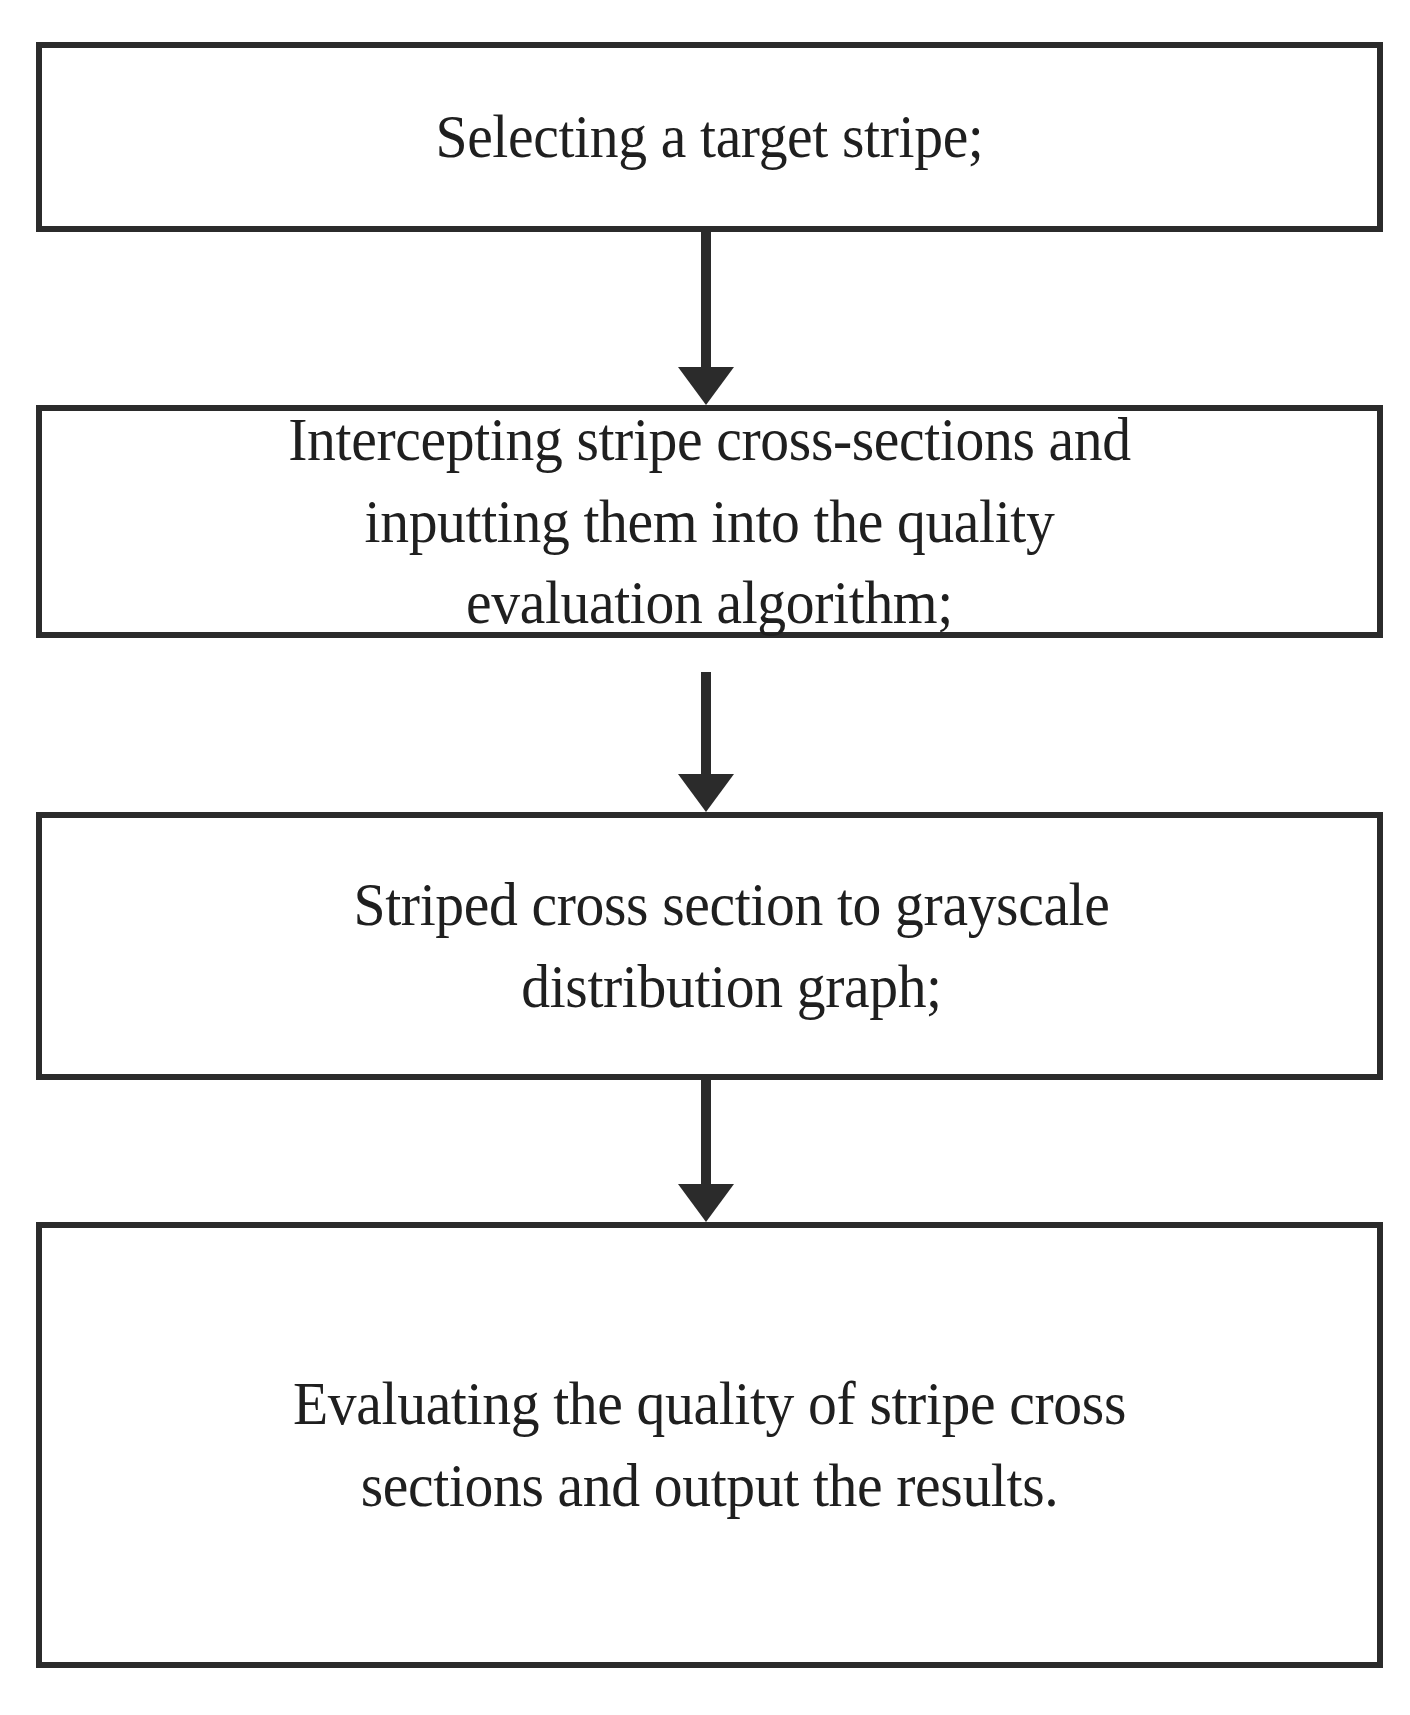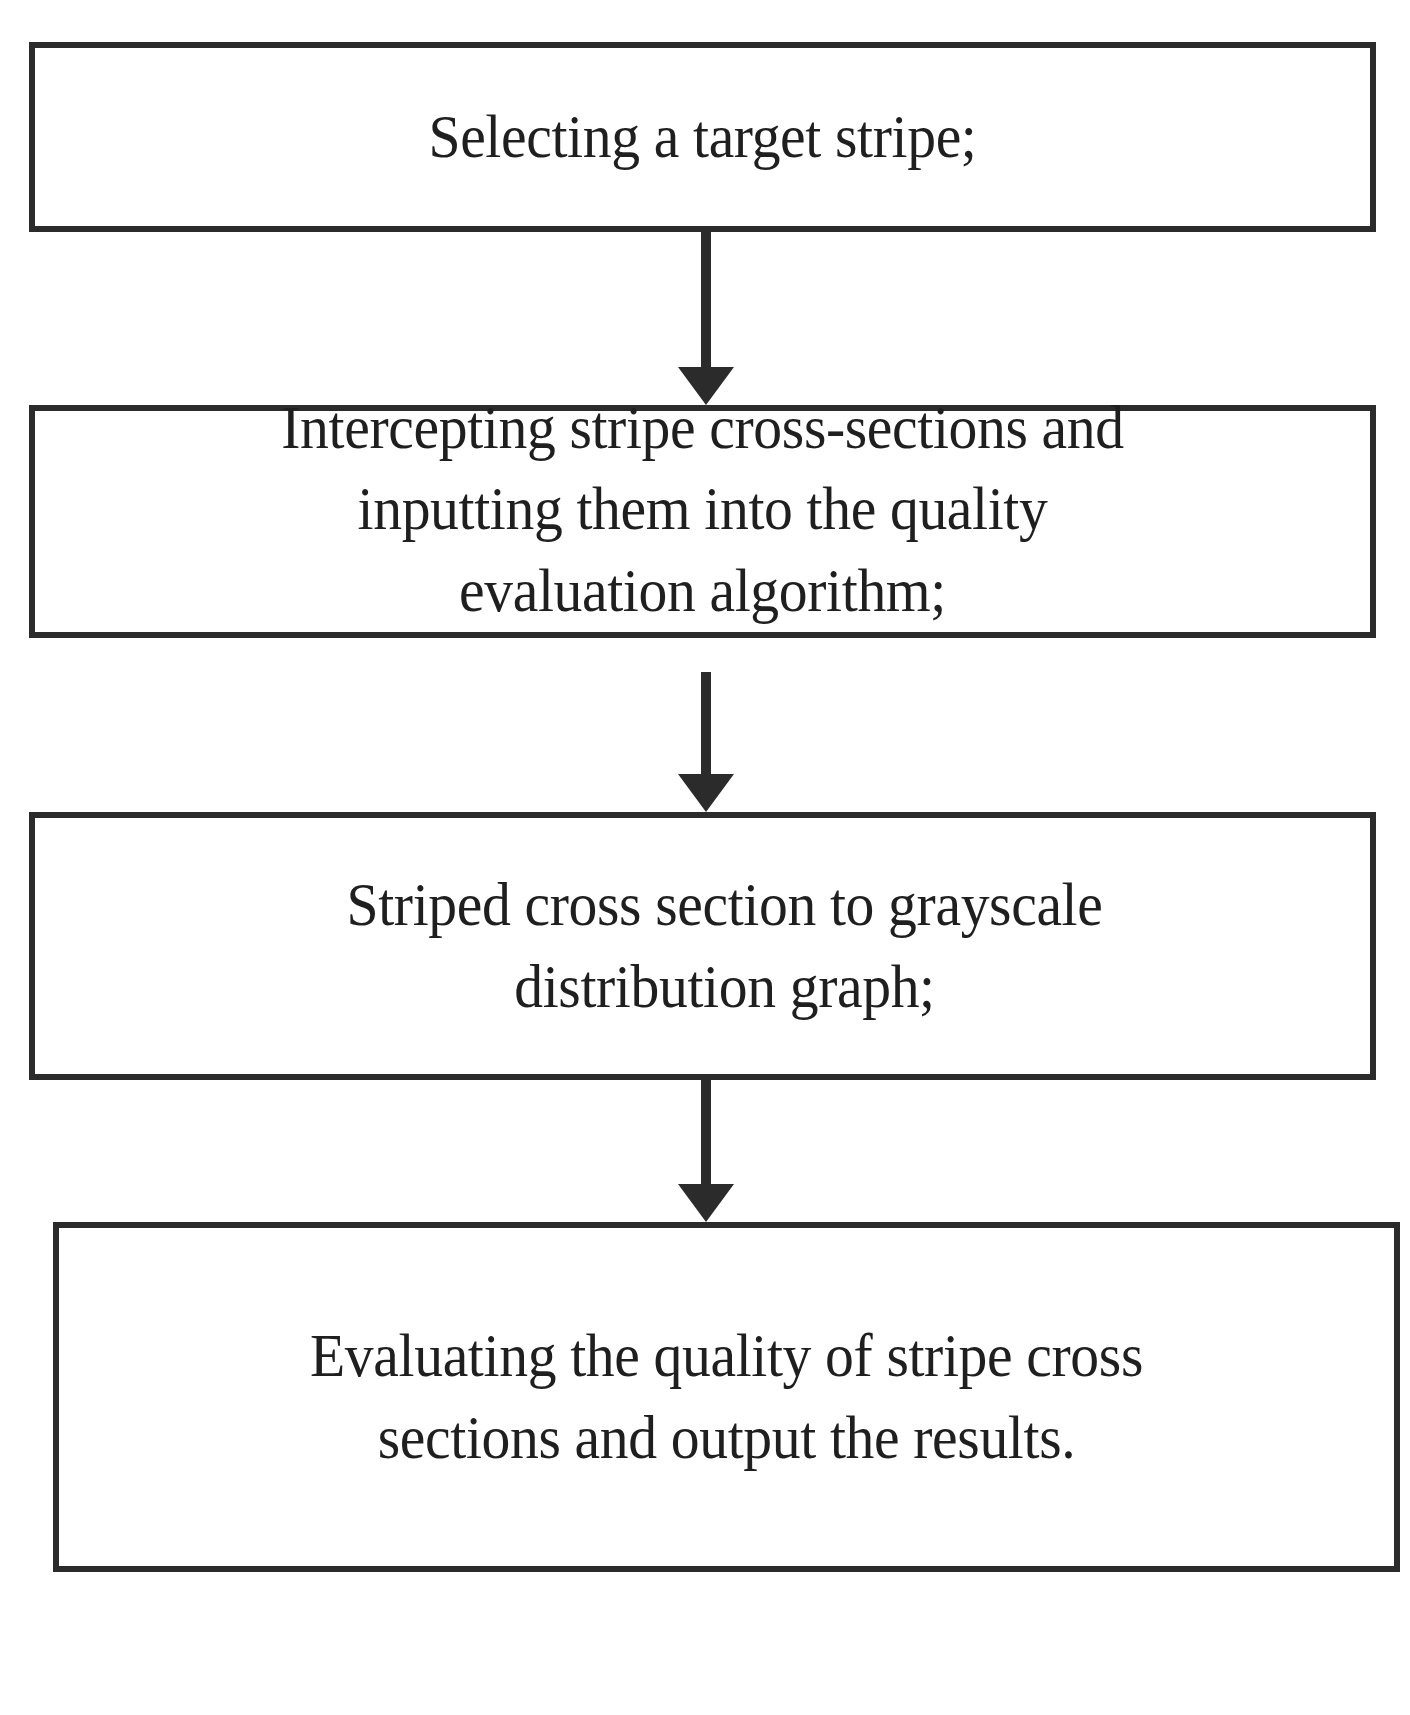--- a/index.html
+++ b/index.html
@@ -17,21 +17,21 @@
 
   #flowchart {
     position: relative;
     width: 1410px;
     height: 1715px;
     background: #ffffff;
   }
 
   .node {
     position: absolute;
-    left: 29px;
+    left: 36px;
     width: 1347px;
     box-sizing: border-box;
     border: 6px solid #2b2b2b;
     background: #ffffff;
     display: flex;
     align-items: center;
     justify-content: center;
   }
 
   .node-label {
@@ -45,23 +45,23 @@
     letter-spacing: -0.4px;
     transform: scaleX(0.93);
     transform-origin: center center;
     white-space: pre-line;
     padding: 0 28px;
     box-sizing: border-box;
   }
 
   
   #node-0 { top: 42px;   height: 190px; }
-  #node-1 { top: 405px;  height: 233px; align-items: flex-end; }
+  #node-1 { top: 405px;  height: 233px; }
   #node-2 { top: 812px;  height: 268px; padding-left: 44px; }
-  #node-3 { top: 1222px; height: 350px; margin-left: 24px; }
+  #node-3 { top: 1222px; height: 446px; }
 
   
   .connector {
     position: absolute;
     left: 678px;
     width: 56px;
   }
   .connector .shaft {
     position: absolute;
     left: 23px;

